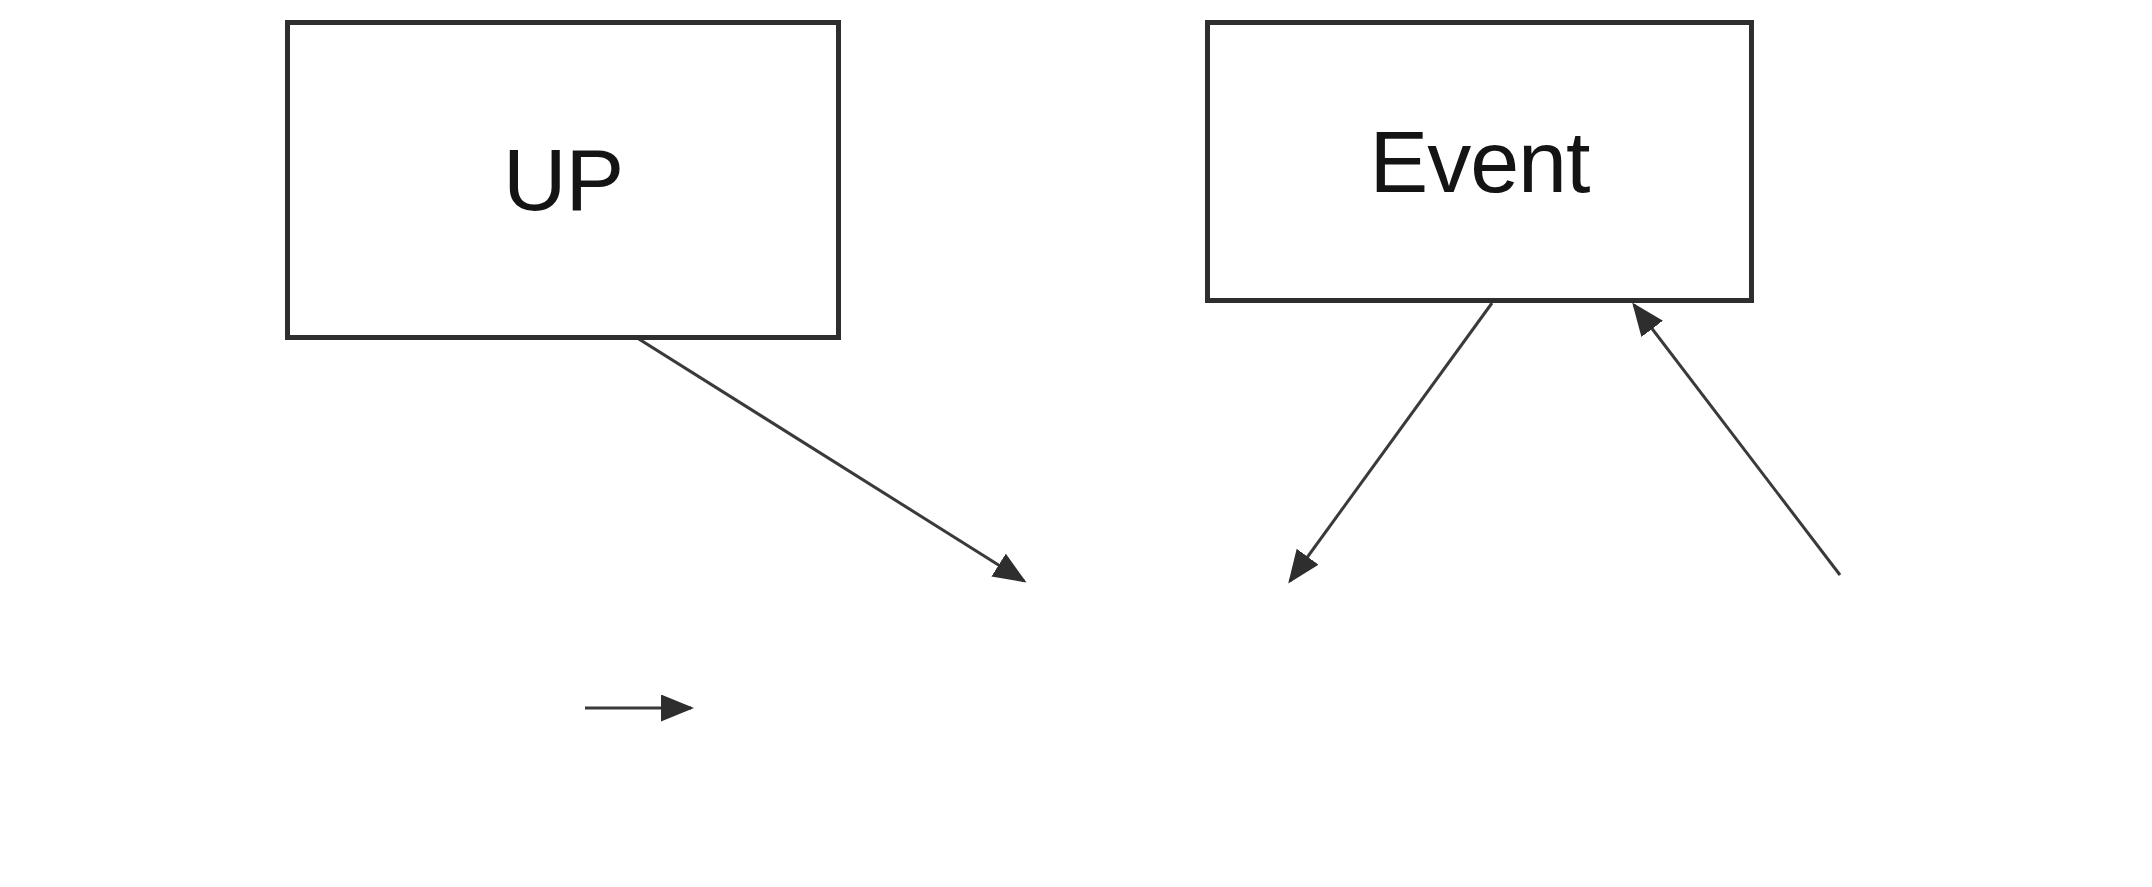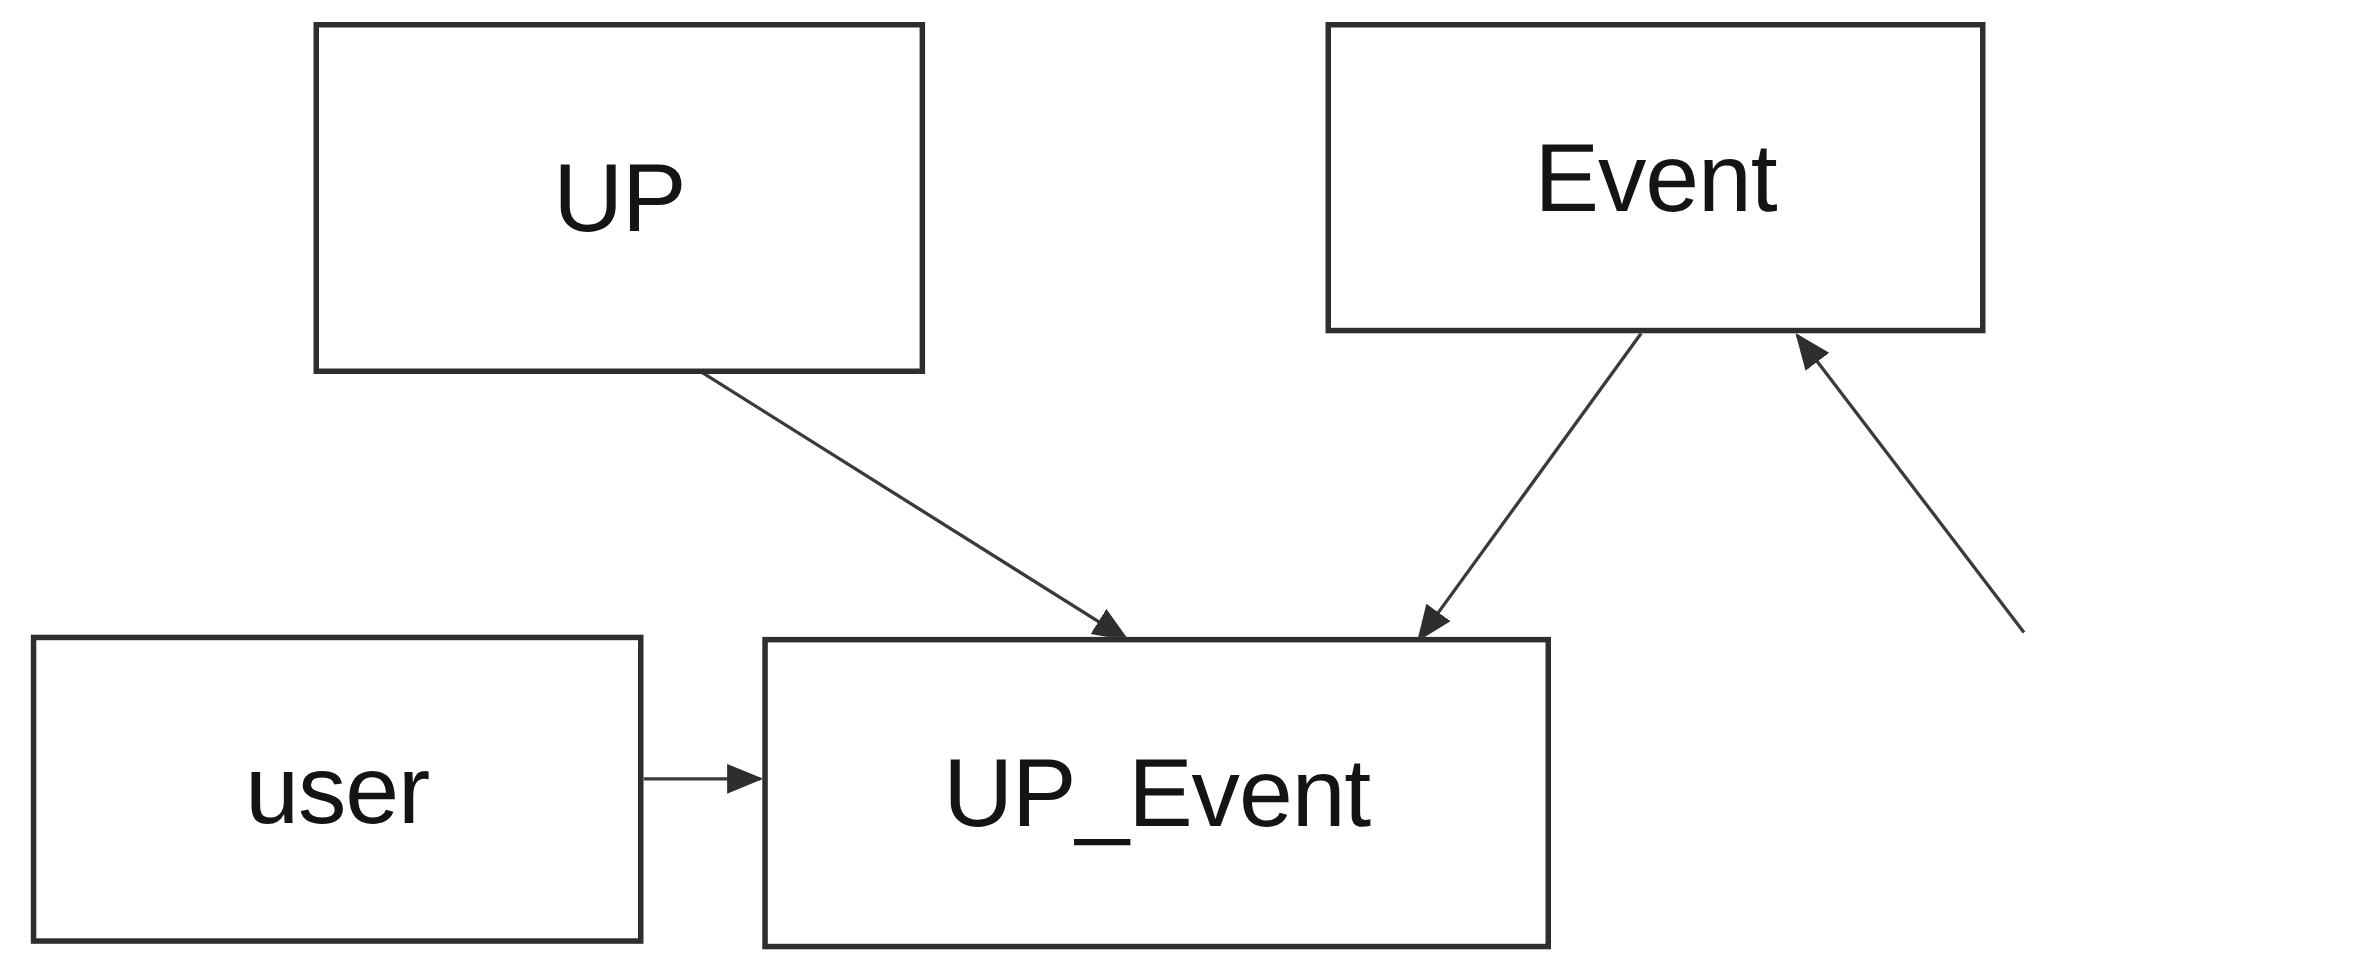--- a/index.html
+++ b/index.html
@@ -39,21 +39,21 @@
   }
   .node .label {
     color: var(--text-color);
     font-size: 88px;
     line-height: 1;
     white-space: nowrap;
     letter-spacing: -1px;
   }
   
   .node-up         { left: 285px;  top: 20px;  width: 556px; height: 320px; }
-  .node-event      { left: 1205px; top: 20px;  width: 600px; height: 283px; }
+  .node-event      { left: 1205px; top: 20px;  width: 549px; height: 283px; }
   .node-user       { left: 28px;   top: 577px; width: 557px; height: 281px; }
   .node-up-event   { left: 693px;  top: 579px; width: 717px; height: 284px; }
   .node-type-event { left: 1580px; top: 576px; width: 556px; height: 282px; }
 </style>
 </head>
 <body>
 
 <div class="canvas">
 
   <svg class="edges-layer" width="2152" height="887" viewBox="0 0 2152 887" xmlns="http://www.w3.org/2000/svg">
@@ -71,22 +71,16 @@
   </svg>
 
   <div class="node node-up">
     <span class="label">UP</span>
   </div>
 
   <div class="node node-event">
     <span class="label">Event</span>
   </div>
 
-  <div class="node node-user">
-    <span class="label">user</span>
-  </div>
 
-  <div class="node node-up-event">
-    <span class="label">UP_Event</span>
-  </div>
 
 
 </div>
 
 </body></html>

